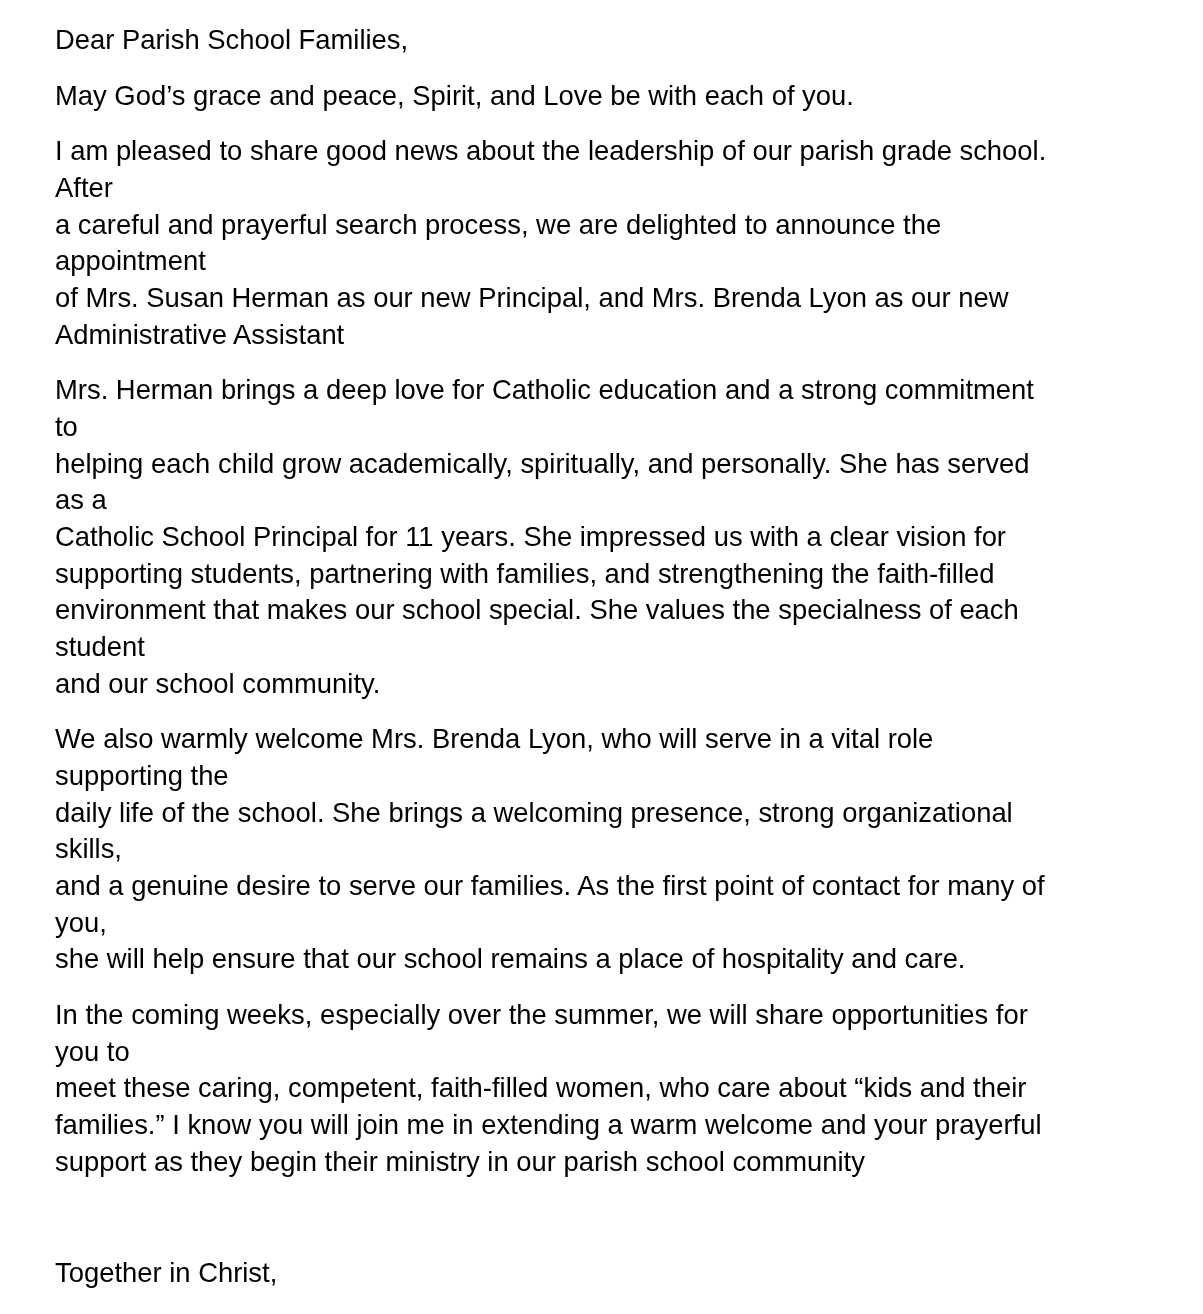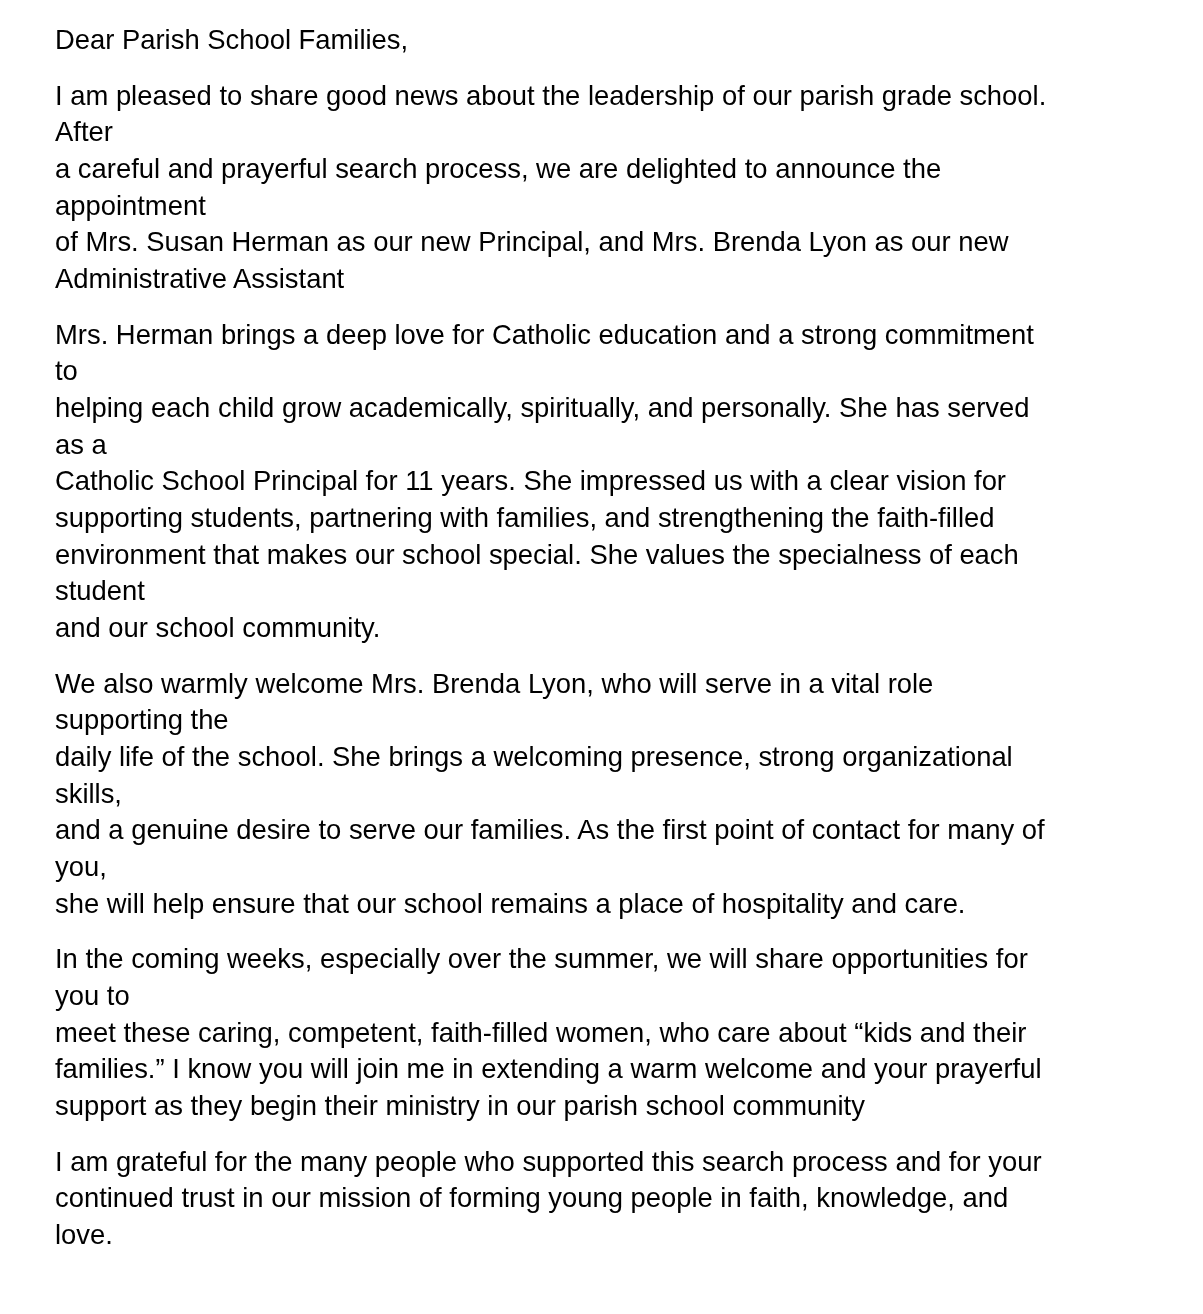--- a/index.html
+++ b/index.html
@@ -30,20 +30,21 @@
   .blank-line {
     height: 55.67px; 
   }
 </style>
 </head>
 <body>
 
 <main class="letter">
   <p>Dear Parish School Families,</p>
 
+  <p>May God’s grace and peace, Spirit, and Love be with each of you.</p>
 
   <p>I am pleased to share good news about the leadership of our parish grade school. After
 a careful and prayerful search process, we are delighted to announce the appointment
 of Mrs. Susan Herman as our new Principal, and Mrs. Brenda Lyon as our new
 Administrative Assistant</p>
 
   <p>Mrs. Herman brings a deep love for Catholic education and a strong commitment to
 helping each child grow academically, spiritually, and personally. She has served as a
 Catholic School Principal for 11 years. She impressed us with a clear vision for
 supporting students, partnering with families, and strengthening the faith-filled
@@ -53,24 +54,23 @@
   <p>We also warmly welcome Mrs. Brenda Lyon, who will serve in a vital role supporting the
 daily life of the school. She brings a welcoming presence, strong organizational skills,
 and a genuine desire to serve our families. As the first point of contact for many of you,
 she will help ensure that our school remains a place of hospitality and care.</p>
 
   <p>In the coming weeks, especially over the summer, we will share opportunities for you to
 meet these caring, competent, faith-filled women, who care about “kids and their
 families.” I know you will join me in extending a warm welcome and your prayerful
 support as they begin their ministry in our parish school community</p>
 
-  <p>I am grateful for the many people who supported this search process and for your
-continued trust in our mission of forming young people in faith, knowledge, and love.</p>
 
 
   <div class="blank-line"></div>
 
+  <p>Together in Christ,</p>
 
   <div class="blank-line"></div>
 
   <p>Father Norm Douglas</p>
 
 </main>
 
 </body></html>

